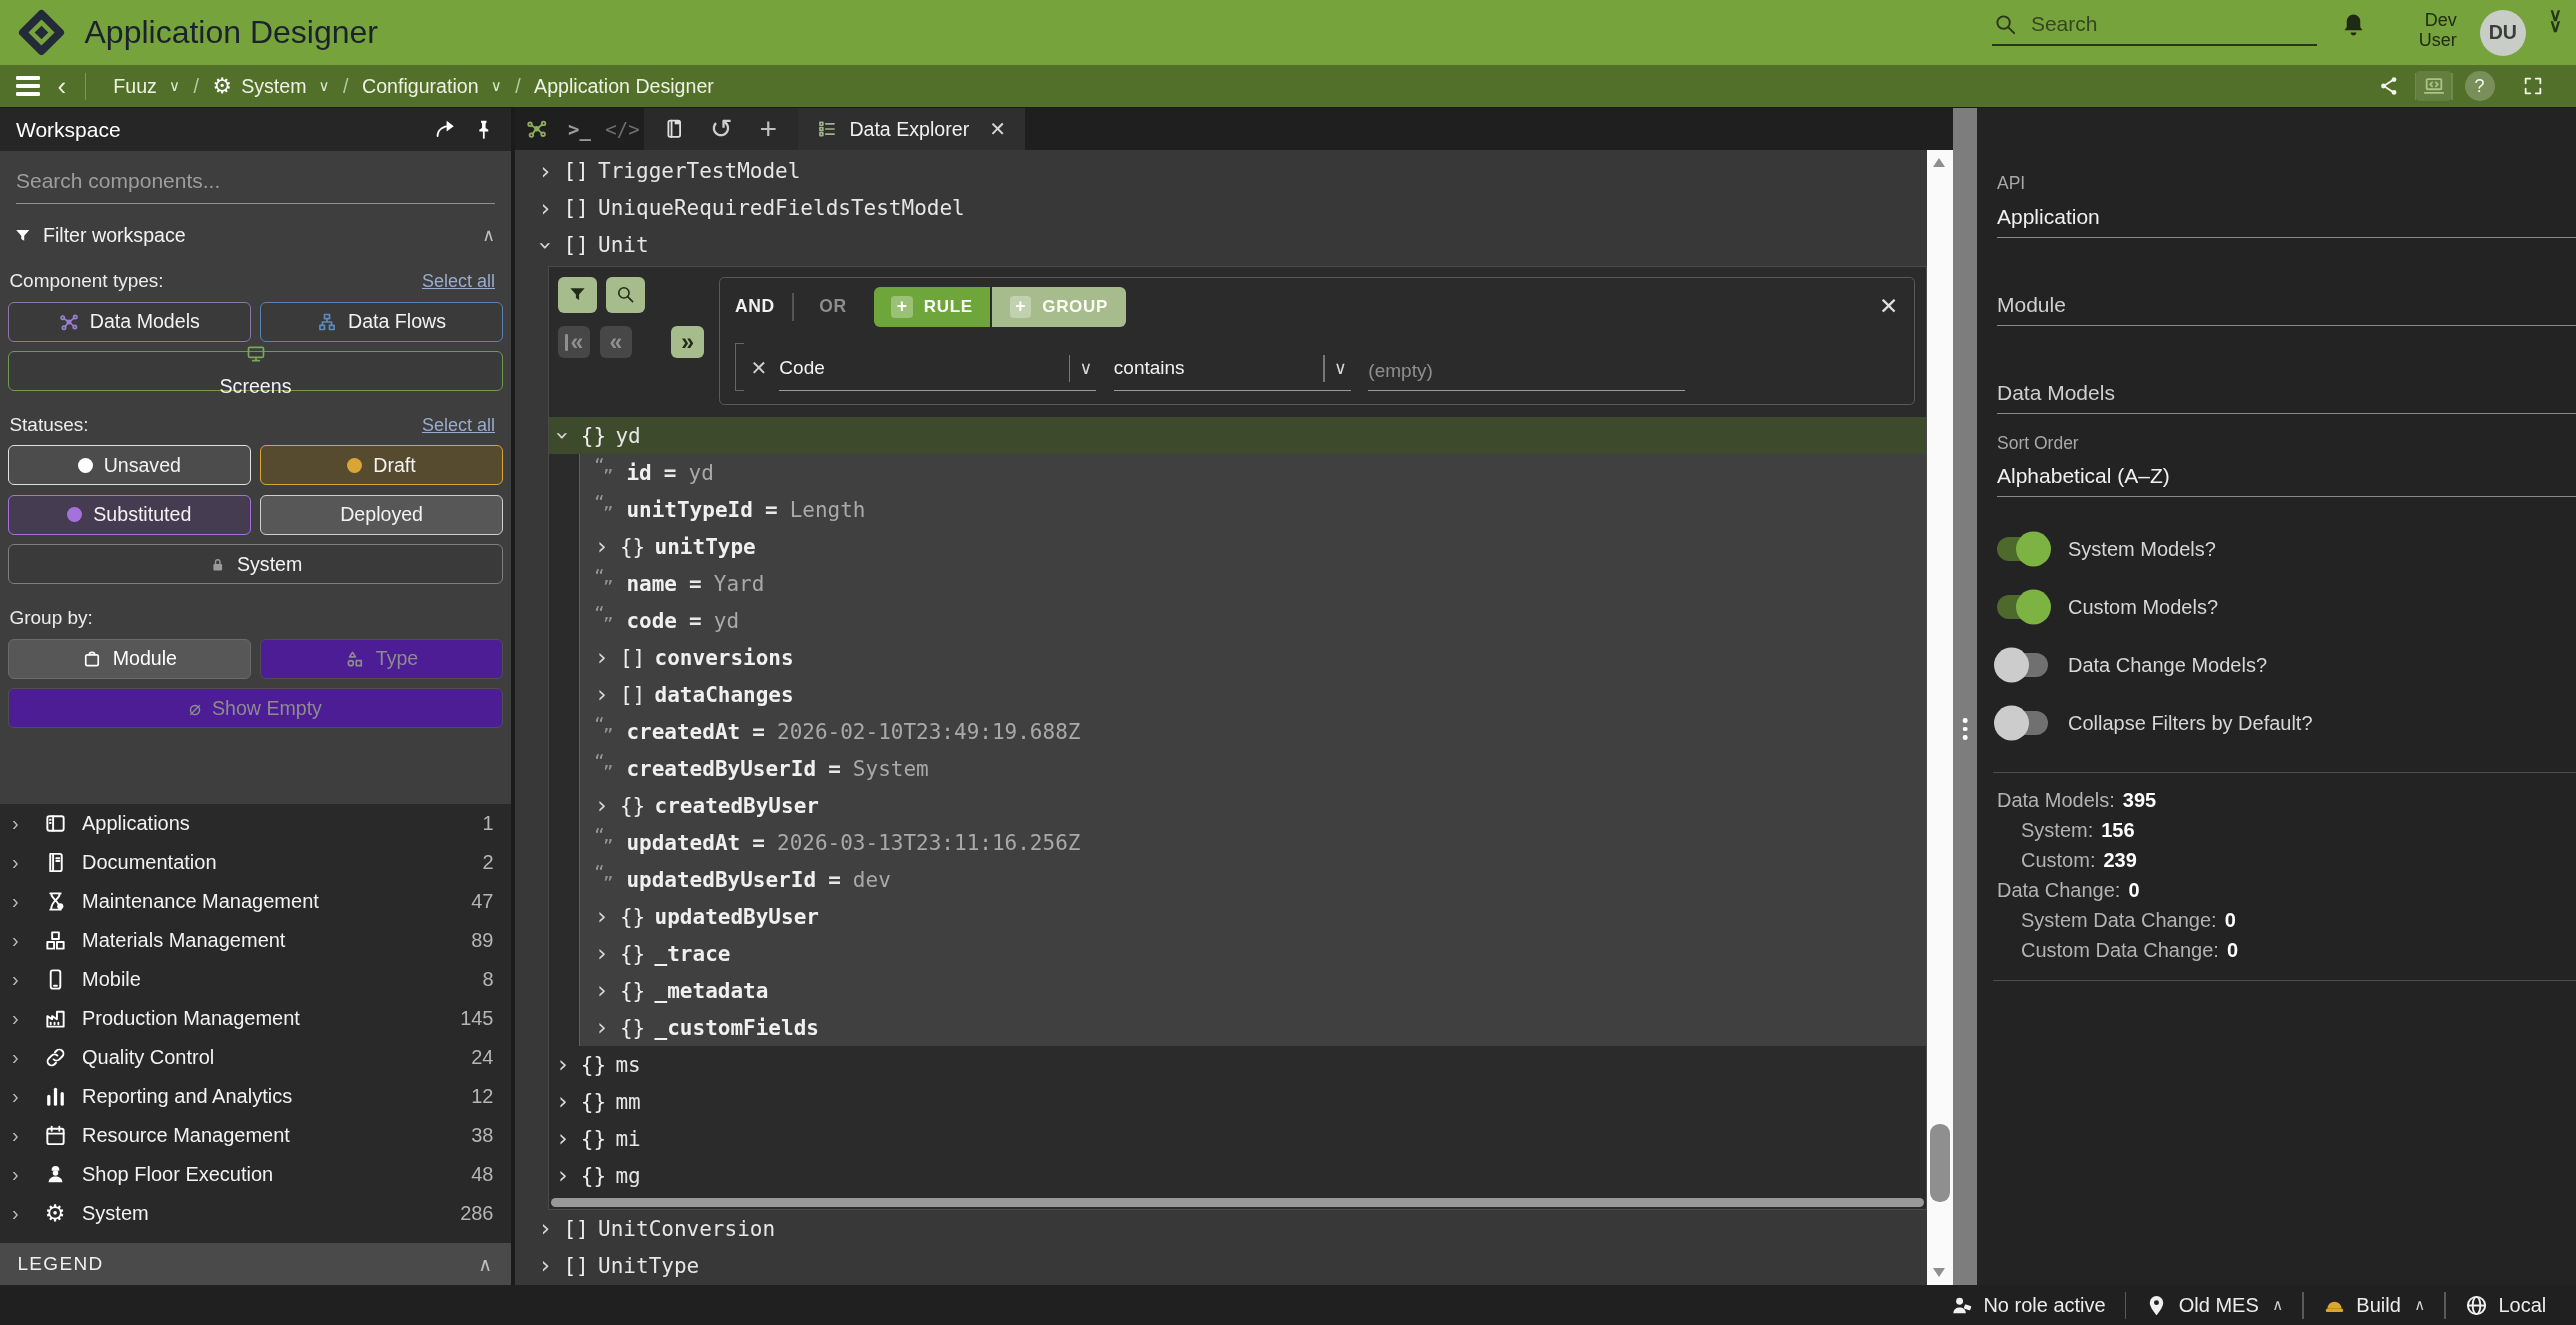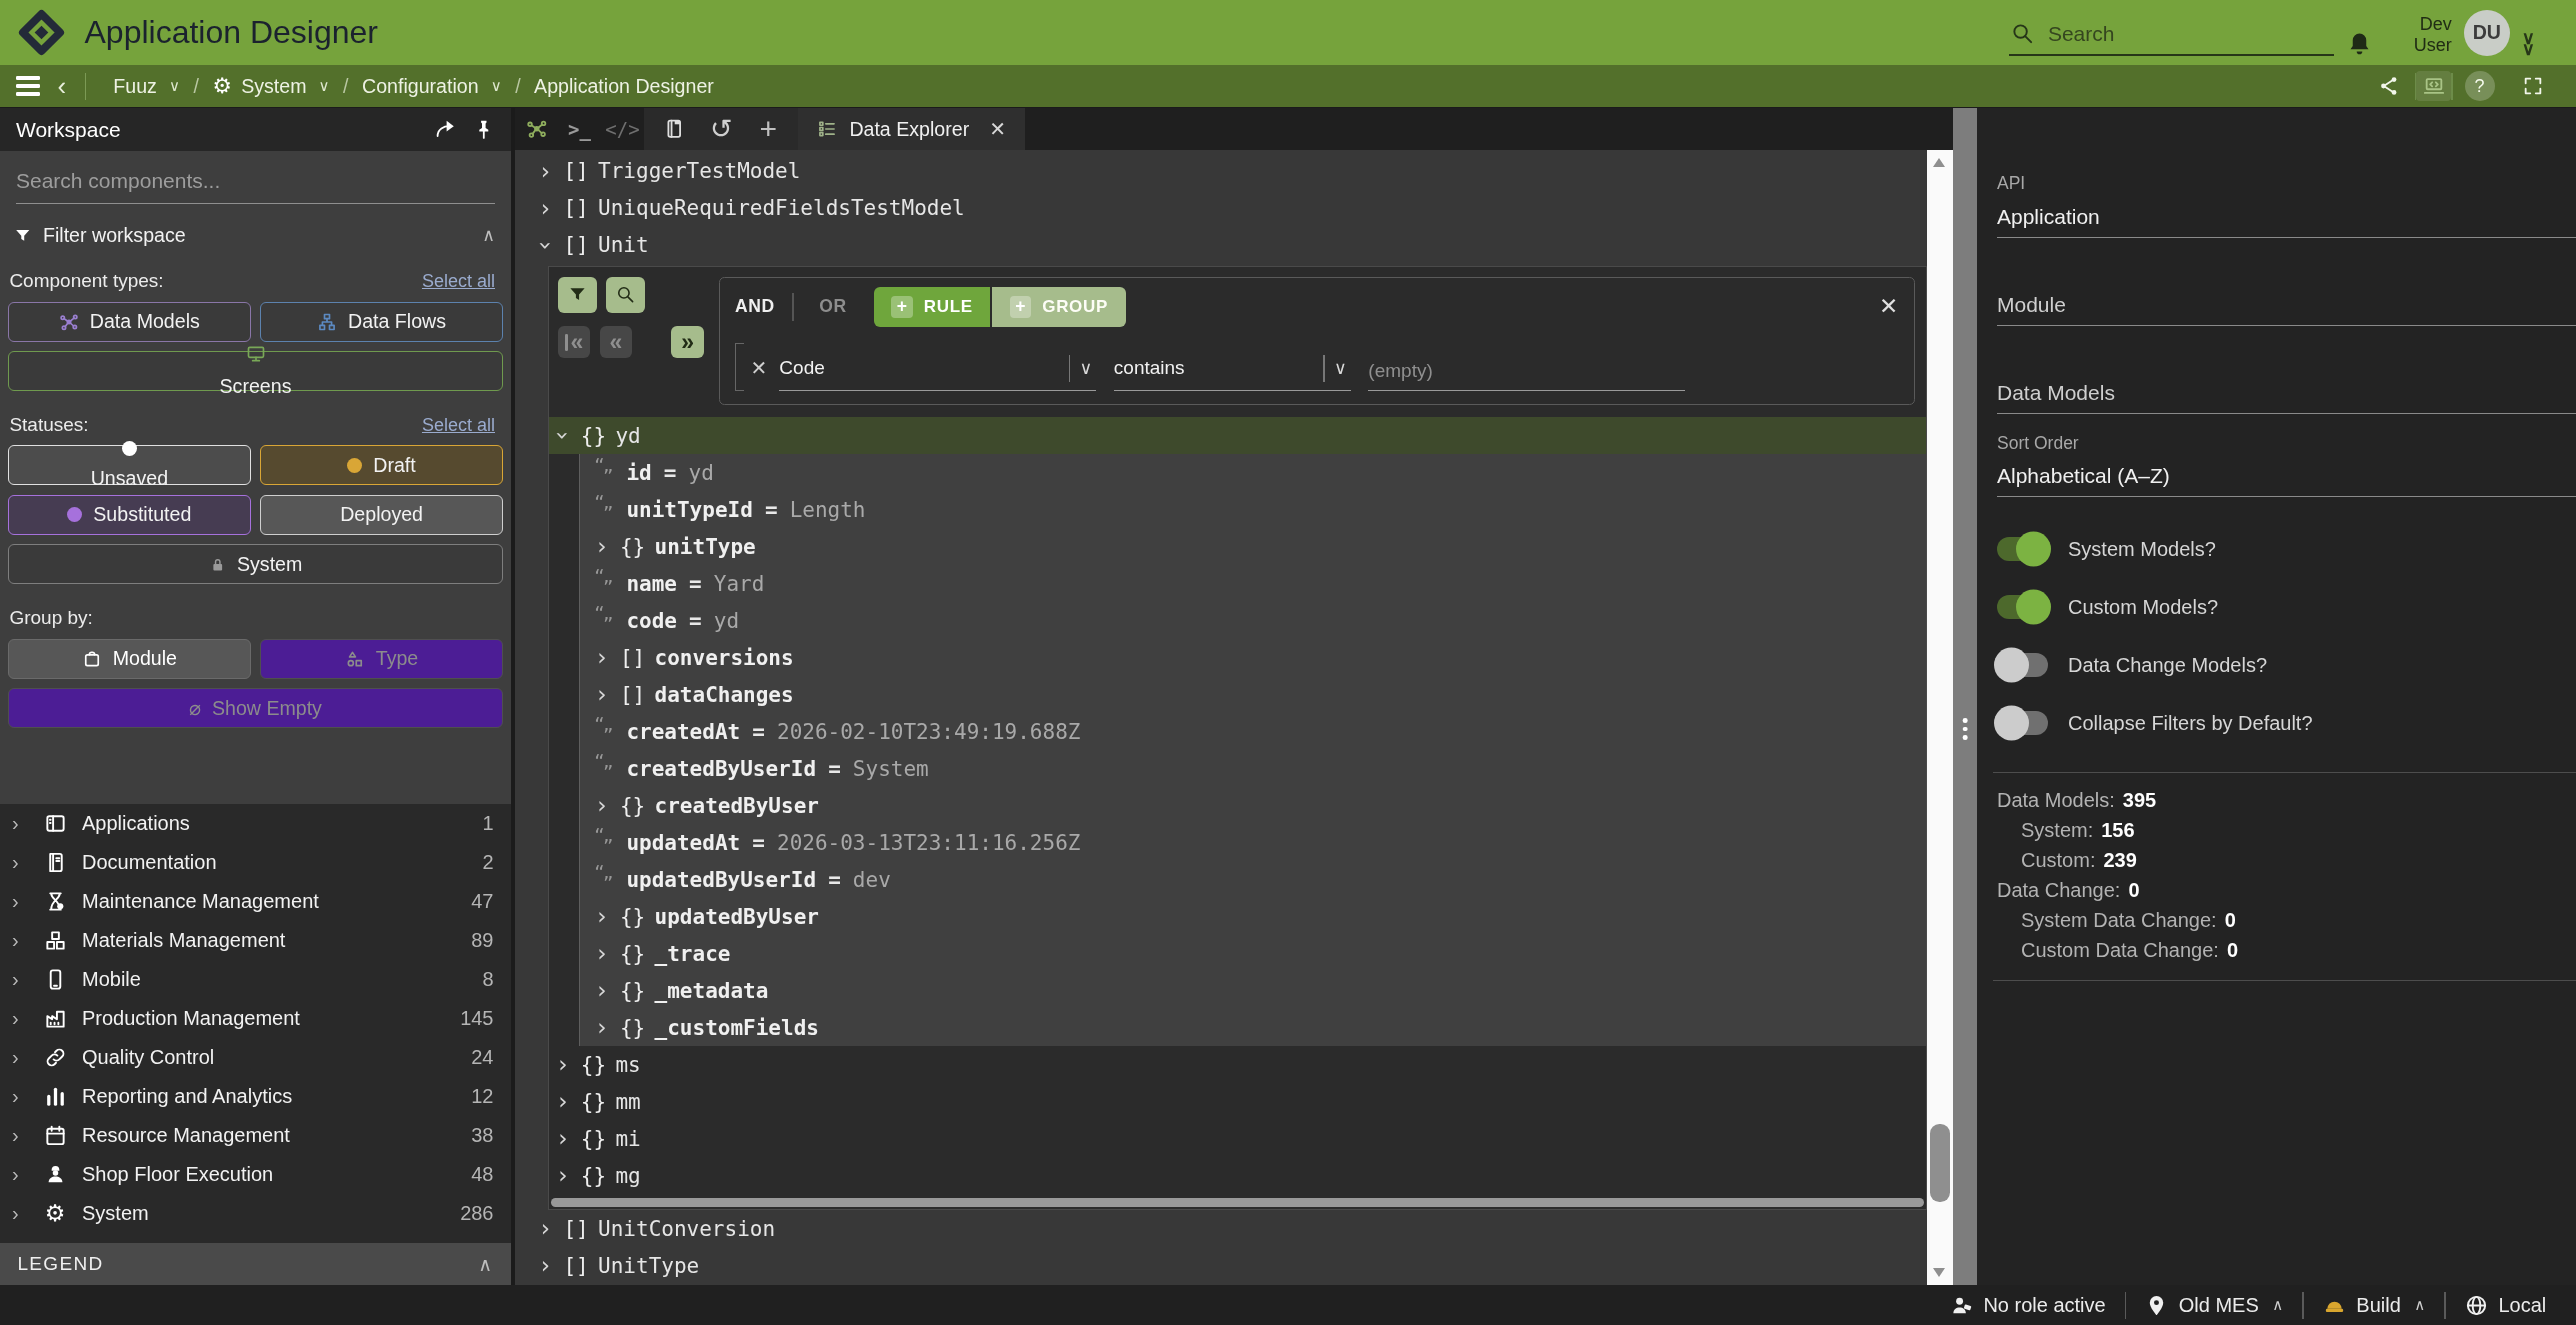--- a/index.html
+++ b/index.html
@@ -8,21 +8,21 @@
   .i{display:inline-flex;align-items:center;justify-content:center;flex:none;}
   .i svg{width:1em;height:1em;}
   .tchar{font-family:"DejaVu Sans",sans-serif;line-height:1;}
   .mono{font-family:"DejaVu Sans Mono",monospace;}
 
   
   .topbar{position:absolute;left:0;top:0;width:2576px;height:65px;background:#76A33C;
           display:flex;align-items:center;}
   .logo{font-size:47px;margin-left:17.5px;color:#232a38;}
   .app-title{font-size:32px;color:#1b222e;margin-left:20px;}
-  .topbar-right{margin-left:auto;display:flex;align-items:flex-end;margin-right:41px;gap:12px;}
+  .topbar-right{margin-left:auto;display:flex;align-items:flex-start;margin-right:14px;gap:23px;}
   .search-wrap{display:flex;align-items:center;gap:13.5px;border-bottom:2px solid #263618;
                padding:2.7px 5.4px 8px 2.7px;width:317px;color:#263618;font-size:23px;}
   .search-text{font-size:21px;color:#35461f;}
   .bell{font-size:27px;color:#1f2a16;}
   .user-name{font-size:18px;color:#202c14;text-align:right;width:67px;line-height:1.15;}
   .avatar{width:46px;height:46px;border-radius:50%;background:#c9cdc7;color:#3c3c3c;
           font-size:19.6px;font-weight:bold;display:flex;align-items:center;justify-content:center;}
   .dblchev{display:flex;flex-direction:column;color:#263618;font-size:18px;line-height:.62;font-weight:bold;}
 
   
@@ -59,21 +59,21 @@
   .select-all{margin-left:auto;font-size:18px;color:#9aabce;text-decoration:underline;}
   .grid2{display:grid;grid-template-columns:1fr 1fr;gap:9.4px;margin:9.4px 8px 0 8px;}
   .grid1{margin:9.4px 8px 0 8px;}
   .wbtn{height:38px;border-radius:6px;background:#3a3a3a;border:1.3px solid #555;
         display:flex;align-items:center;justify-content:center;gap:10.8px;font-size:19.6px;color:#f2f2f2;}
   .wbtn .i{font-size:20px;}
   .bt-dm{border-color:#8a76a8;} .bt-dm .i{color:#9a7fd0;}
   .bt-df{border-color:#5c82ae;} .bt-df .i{color:#5c8ac2;}
   .bt-sc{border-color:#6f9a4e;flex-direction:column;} .bt-sc .i{color:#79a857;}
   .dot{width:15px;height:15px;border-radius:50%;flex:none;}
-  .st-unsaved{background:#4c4c4c;border-color:#e0e0e0;flex-direction:column;} .st-unsaved .dot{background:#fff;}
+  .st-unsaved{background:#4c4c4c;border-color:#e0e0e0;} .st-unsaved .dot{background:#fff;}
   .st-draft{background:#564a2f;border-color:#d9a636;} .st-draft .dot{background:#d9a636;}
   .st-subst{background:#463c52;border-color:#a671dc;} .st-subst .dot{background:#a671dc;}
   .st-deployed{background:#575757;border-color:#cfcfcf;}
   .st-system{background:#3a3a3a;border-color:#7e7e7e;} .st-system .i{color:#9a9a9a;font-size:17.5px;}
   .gb-on{background:#575757;border-color:#6a6a6a;color:#fff;} .gb-on .i{color:#fff;}
   .gb-off{background:#4c1d95;border-color:#4f4f4f;color:#8c8c8c;} .gb-off .i{color:#8c8c8c;}
   .mod-list{margin-top:20px;background:#292929;position:absolute;left:0;right:0;top:676px;bottom:42px;}
   .mod-item{height:39px;display:flex;align-items:center;padding:0 17.5px 0 12px;gap:13.5px;color:#f2f2f2;font-size:20px;}
   .mod-chev{color:#b9b9b9;font-size:20px;width:16px;}
   .mod-item .i{color:#fff;font-size:23px;width:27px;}

